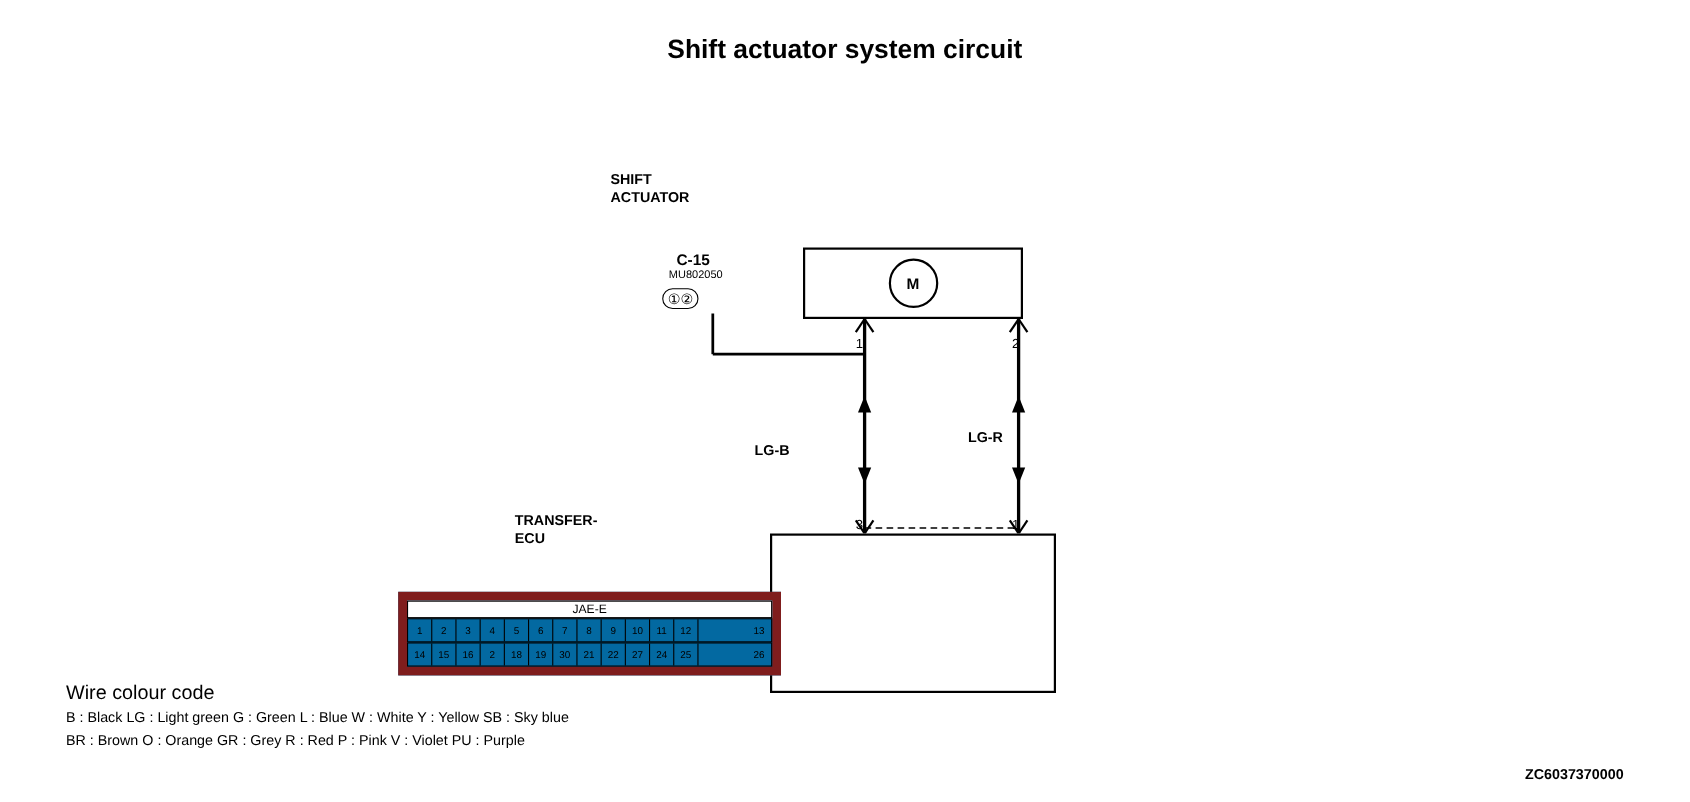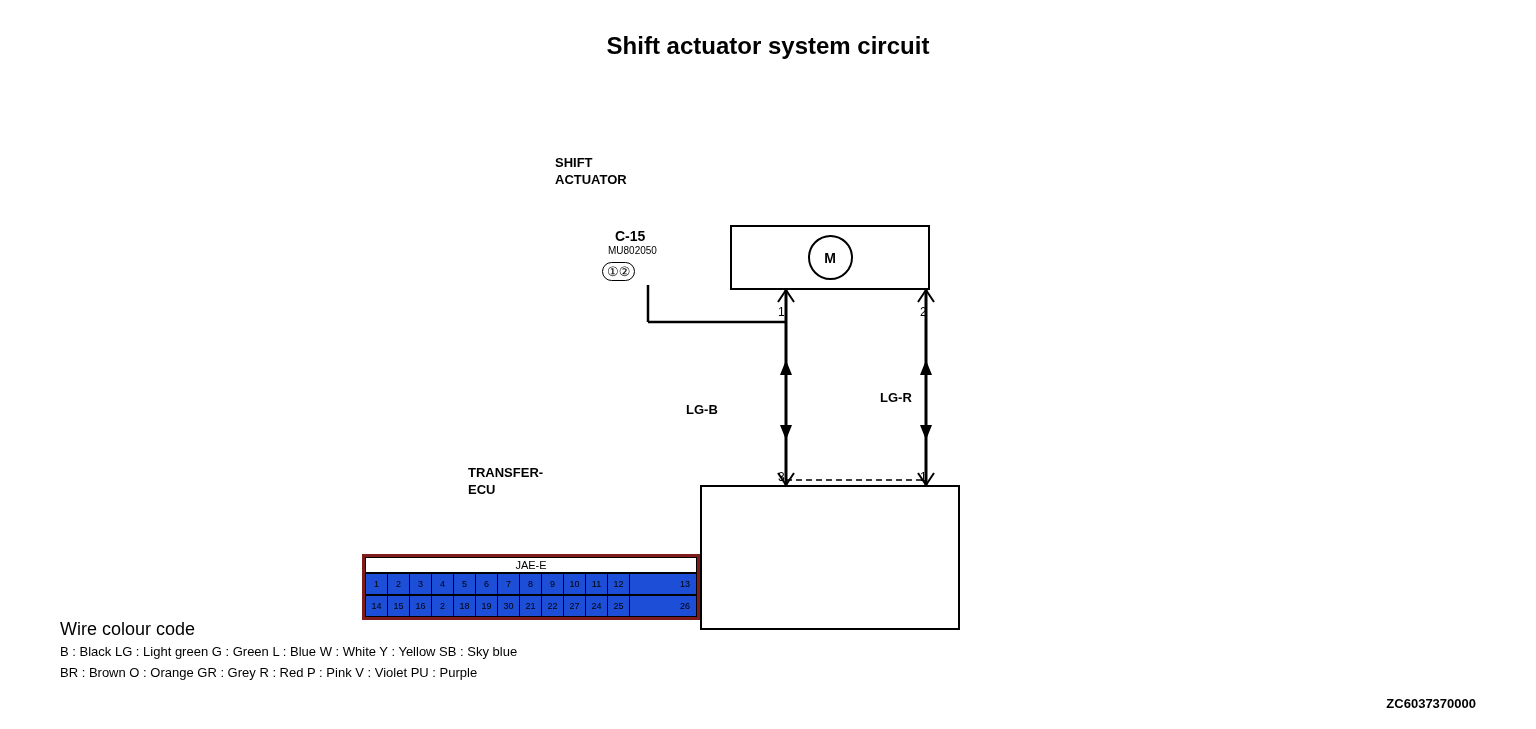--- a/index.html
+++ b/index.html
@@ -119,23 +119,23 @@
       top: 432px;
       font-size: 14px;
       font-weight: bold;
       margin-left: 40px;
     }
 
     
     .connector-block {
       position: absolute;
       left: 362px;
-      top: 484px;
-      border: 3px solid #7f1d1d;
-      background: #1d4ed8;
+      top: 468px;
+      border: 8px solid #7f1d1d;
+      background: #0369a1;
     }
 
     .connector-row-header {
       background: white;
       border-bottom: 1px solid #000;
       text-align: center;
       font-size: 11px;
       padding: 1px 6px;
       border: 1px solid #000;
     }

